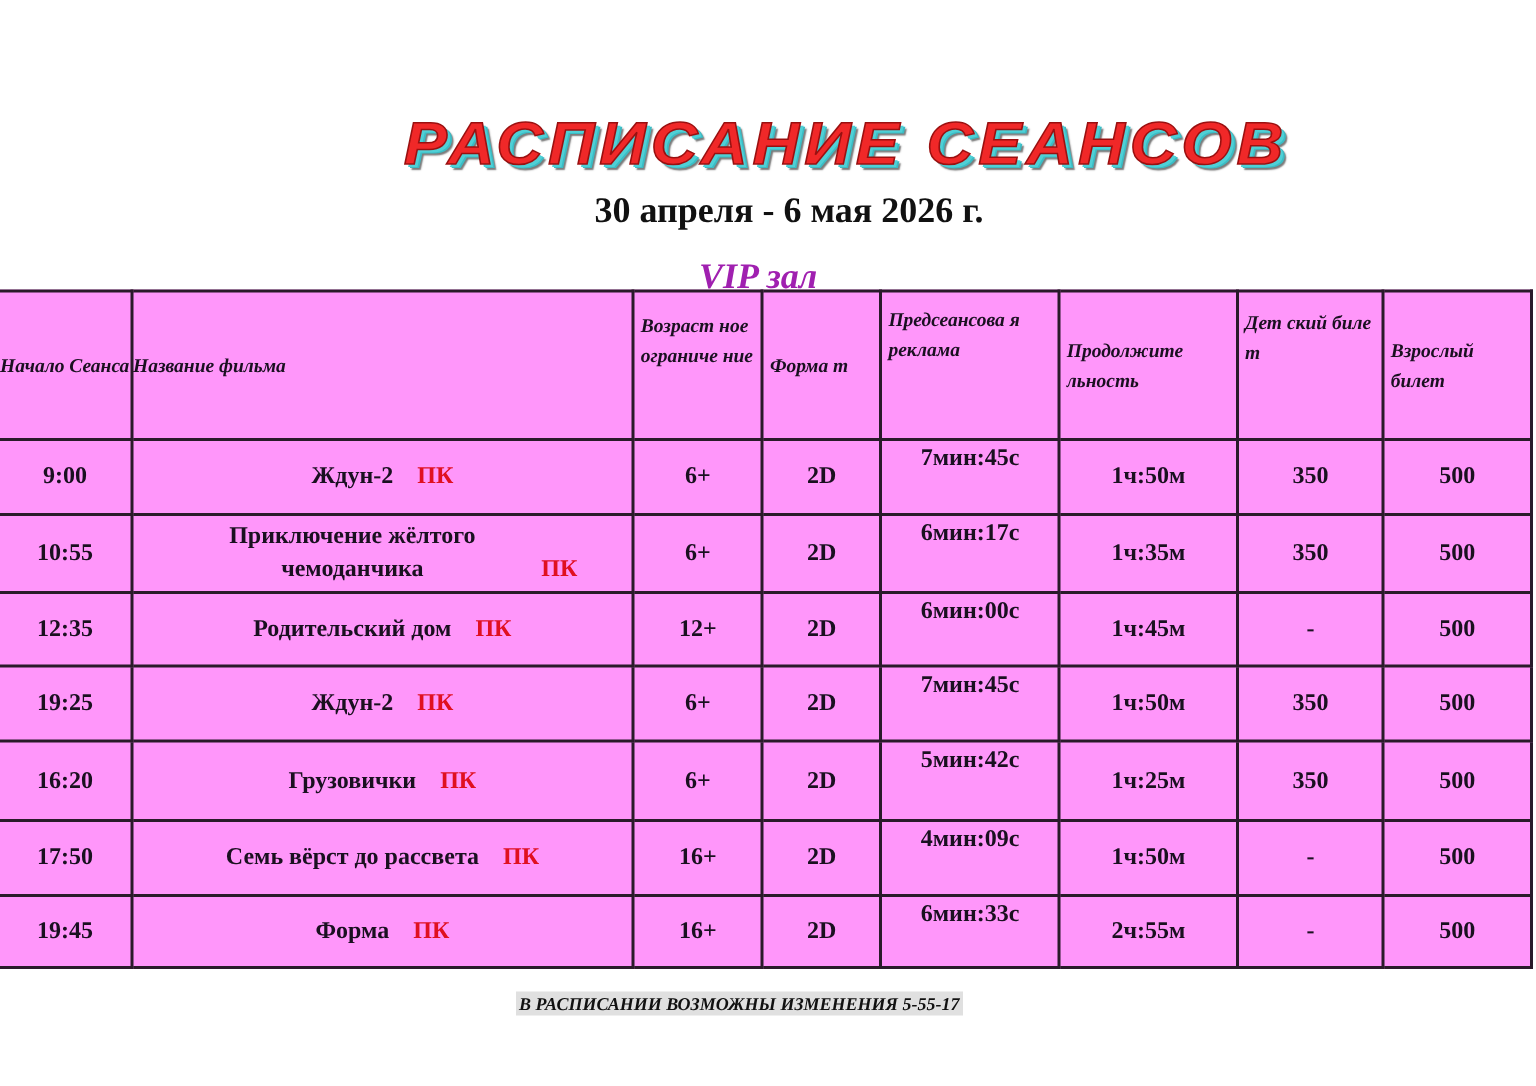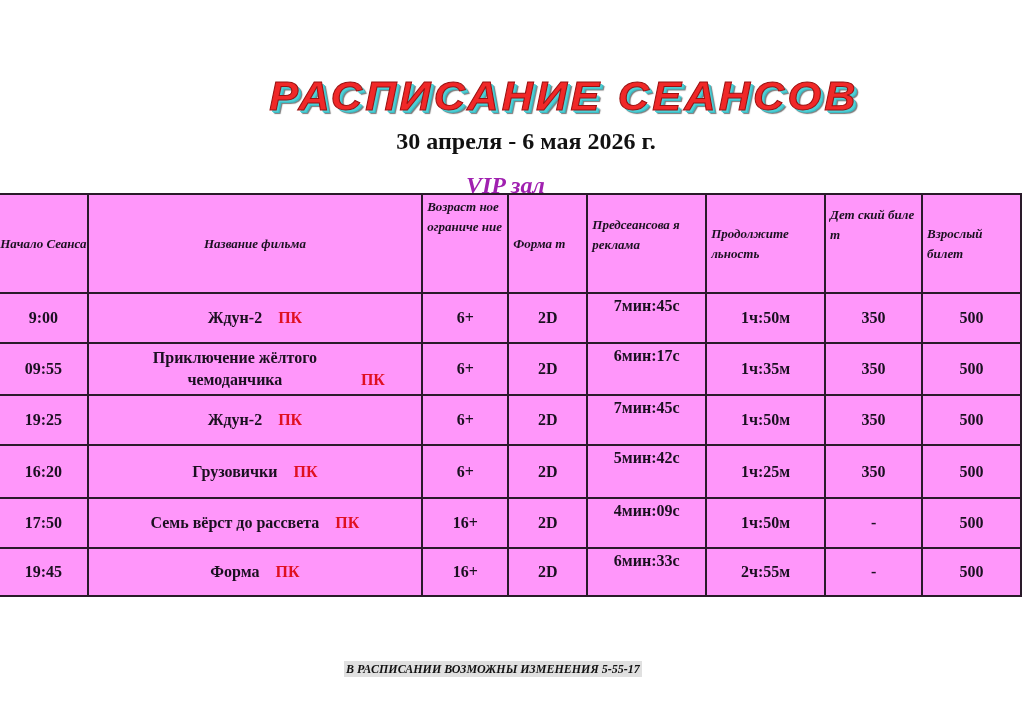--- a/index.html
+++ b/index.html
@@ -28,21 +28,21 @@
     position: absolute; left: -2px; top: 193px; border-collapse: collapse; background: #ff96fa;
     table-layout: fixed;
   }
   table.sched td, table.sched th {
     border: 2px solid #2a1a2a; padding: 0; color: #1a1020;
   }
   th {
     font-style: italic; font-weight: bold; font-size: 13px; text-align: left; vertical-align: middle;
     line-height: 20px; padding-left: 4px !important;
   }
-  th.center { text-align: center; padding-left: 0 !important; }
+  th.center { text-align: left; padding-left: 0 !important; }
   td { font-weight: bold; font-size: 16px; text-align: center; vertical-align: middle; }
   .pk { color: #e01020; margin-left: 16px; }
   td.ad { vertical-align: top; padding-top: 3px !important; }
   .footer {
     position: absolute; left: 344px; top: 661px; background: #e0e0e0;
     font-size: 12px; font-weight: bold; font-style: italic; color: #111; padding: 0 2px; line-height: 16px;
   }
 </style>
 </head>
 <body>
@@ -59,47 +59,57 @@
       <col style="width:80px">
     <col style="width:120px">
       <col style="width:120px">
       <col style="width:99px">
       <col style="width:100px">
   </colgroup>
   <thead>
     <tr style="height:99px">
       <th class="center"><span>Начало Сеанса</span></th>
       <th class="center"><span>Название фильма</span></th>
-      <th style="vertical-align:top;padding-top:2px"><span>Возраст ное ограниче ние</span></th>
+      <th style="vertical-align:top;padding-top:12px"><span>Возраст ное ограниче ние</span></th>
       <th><span>Форма т</span></th>
-      <th style="vertical-align:top;padding-top:20px"><span>Предсеансова я реклама</span></th>
+      <th style="vertical-align:top;padding-top:8px"><span>Предсеансова я реклама</span></th>
       <th><span>Продолжите льность</span></th>
       <th style="vertical-align:top;padding-top:10px"><span>Дет ский биле т</span></th>
       <th><span>Взрослый билет</span></th>
     </tr>
   </thead>
   <tbody>
     <tr style="height:50px">
       <td>9:00</td>
       <td><span>Ждун-2</span><span class="pk">ПК</span></td>
       <td>6+</td>
       <td>2D</td>
       <td class="ad">7мин:45с</td>
       <td>1ч:50м</td>
       <td>350</td>
       <td>500</td>
     </tr>
     <tr style="height:52px">
-      <td>09:55</td>
+      <td>10:55</td>
       <td style="line-height:22px"><span style="display:inline-block;width:220px">Приключение жёлтого чемоданчика</span><span class="pk">ПК</span></td>
       <td>6+</td>
       <td>2D</td>
       <td class="ad">6мин:17с</td>
       <td>1ч:35м</td>
       <td>350</td>
+      <td>500</td>
+    </tr>
+    <tr style="height:49px">
+      <td>12:35</td>
+      <td><span>Родительский дом</span><span class="pk">ПК</span></td>
+      <td>12+</td>
+      <td>2D</td>
+      <td class="ad">6мин:00с</td>
+      <td>1ч:45м</td>
+      <td>-</td>
       <td>500</td>
     </tr>
     <tr style="height:50px">
       <td>19:25</td>
       <td><span>Ждун-2</span><span class="pk">ПК</span></td>
       <td>6+</td>
       <td>2D</td>
       <td class="ad">7мин:45с</td>
       <td>1ч:50м</td>
       <td>350</td>

